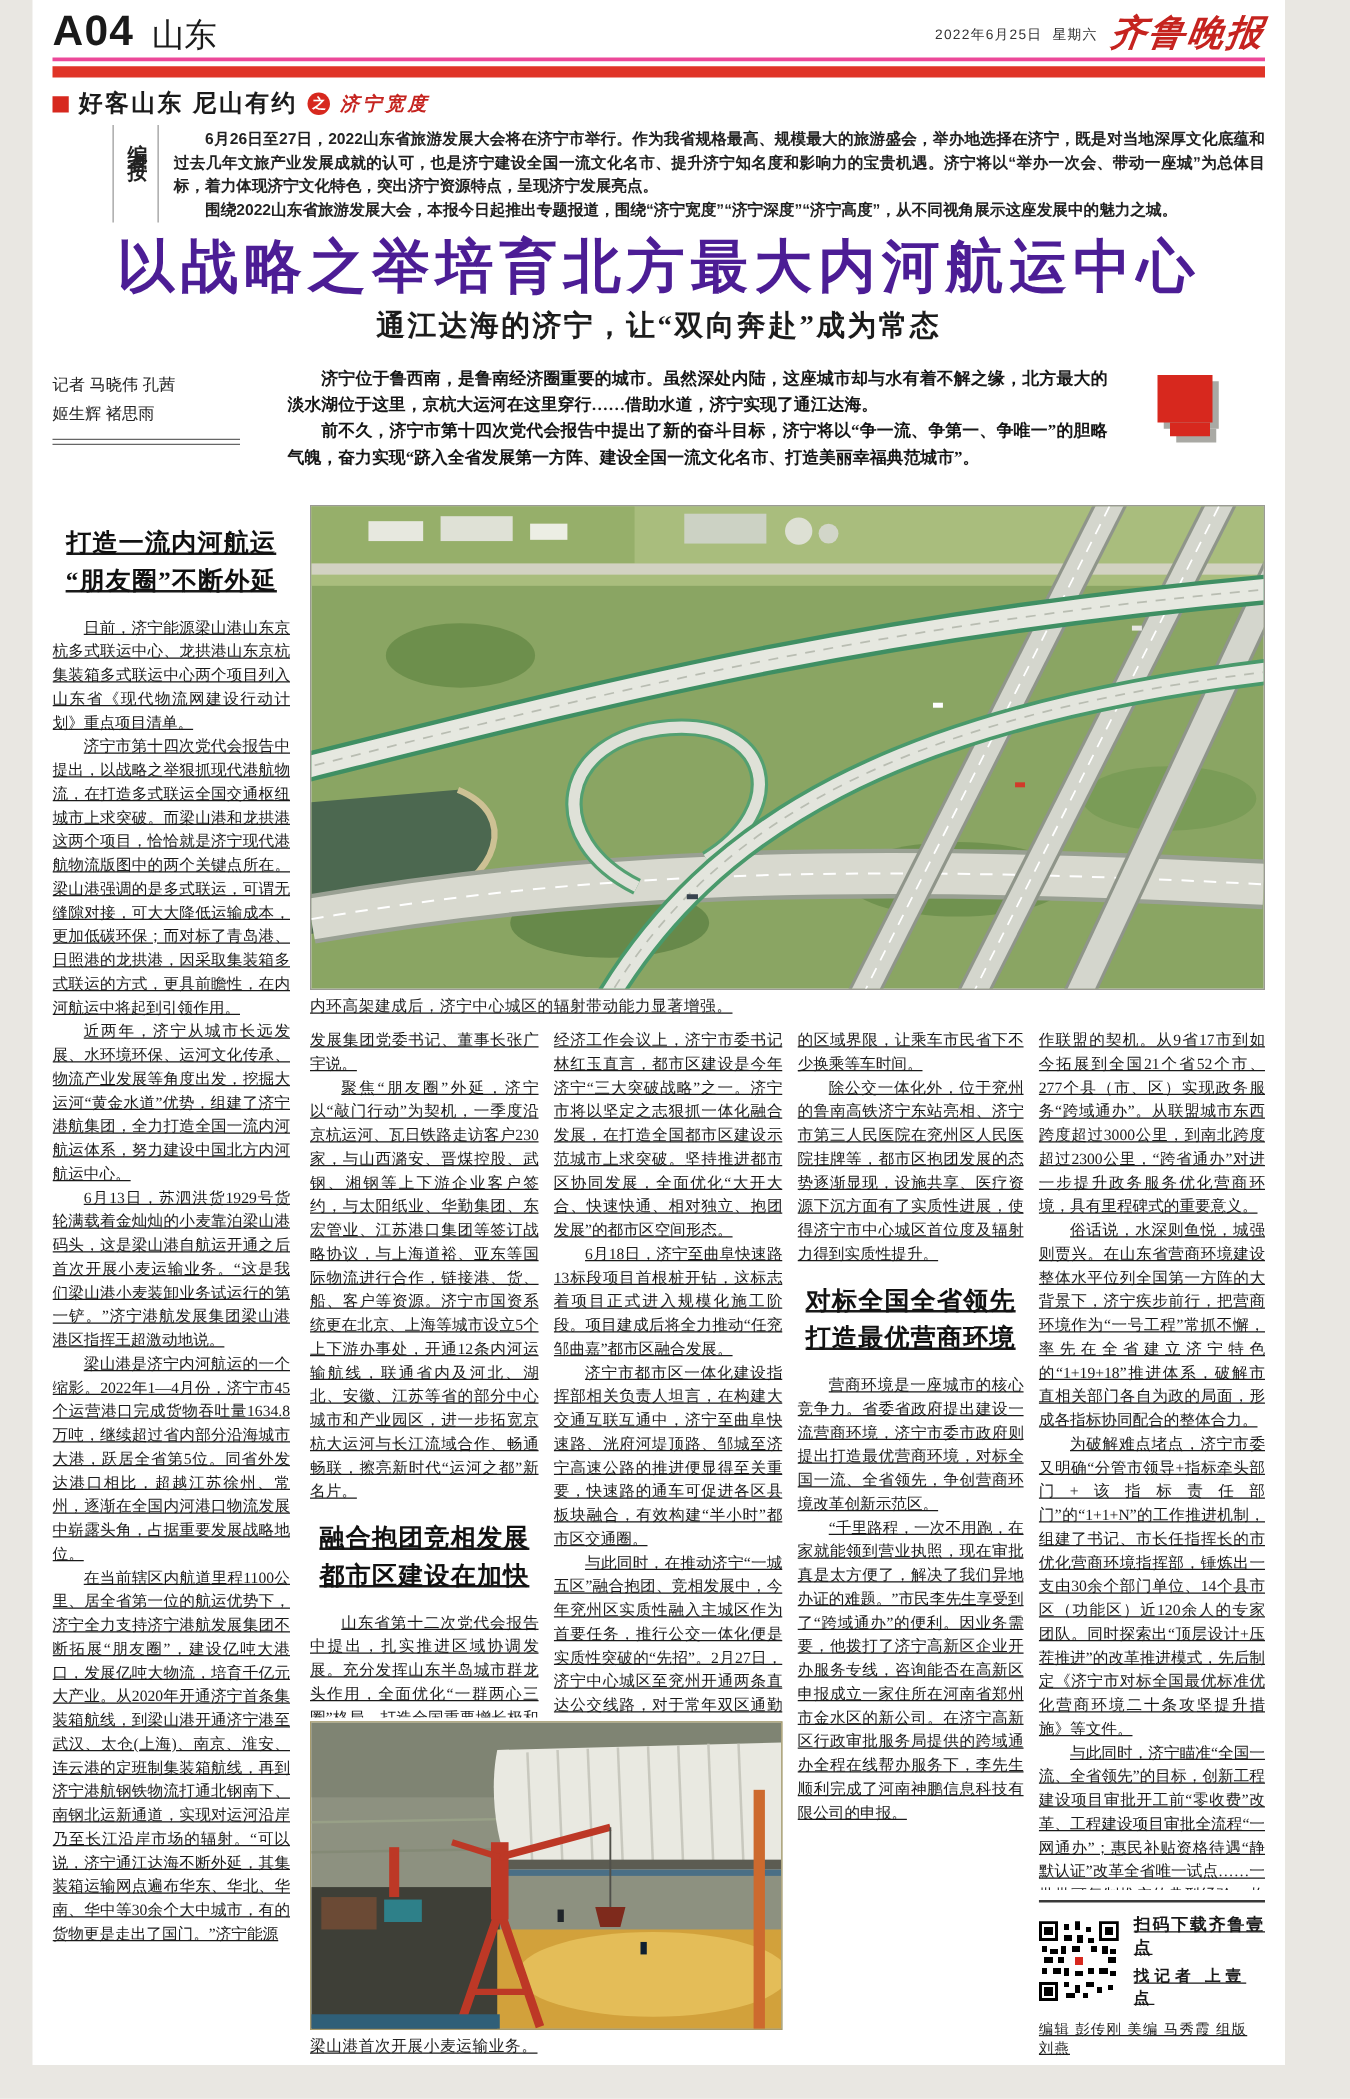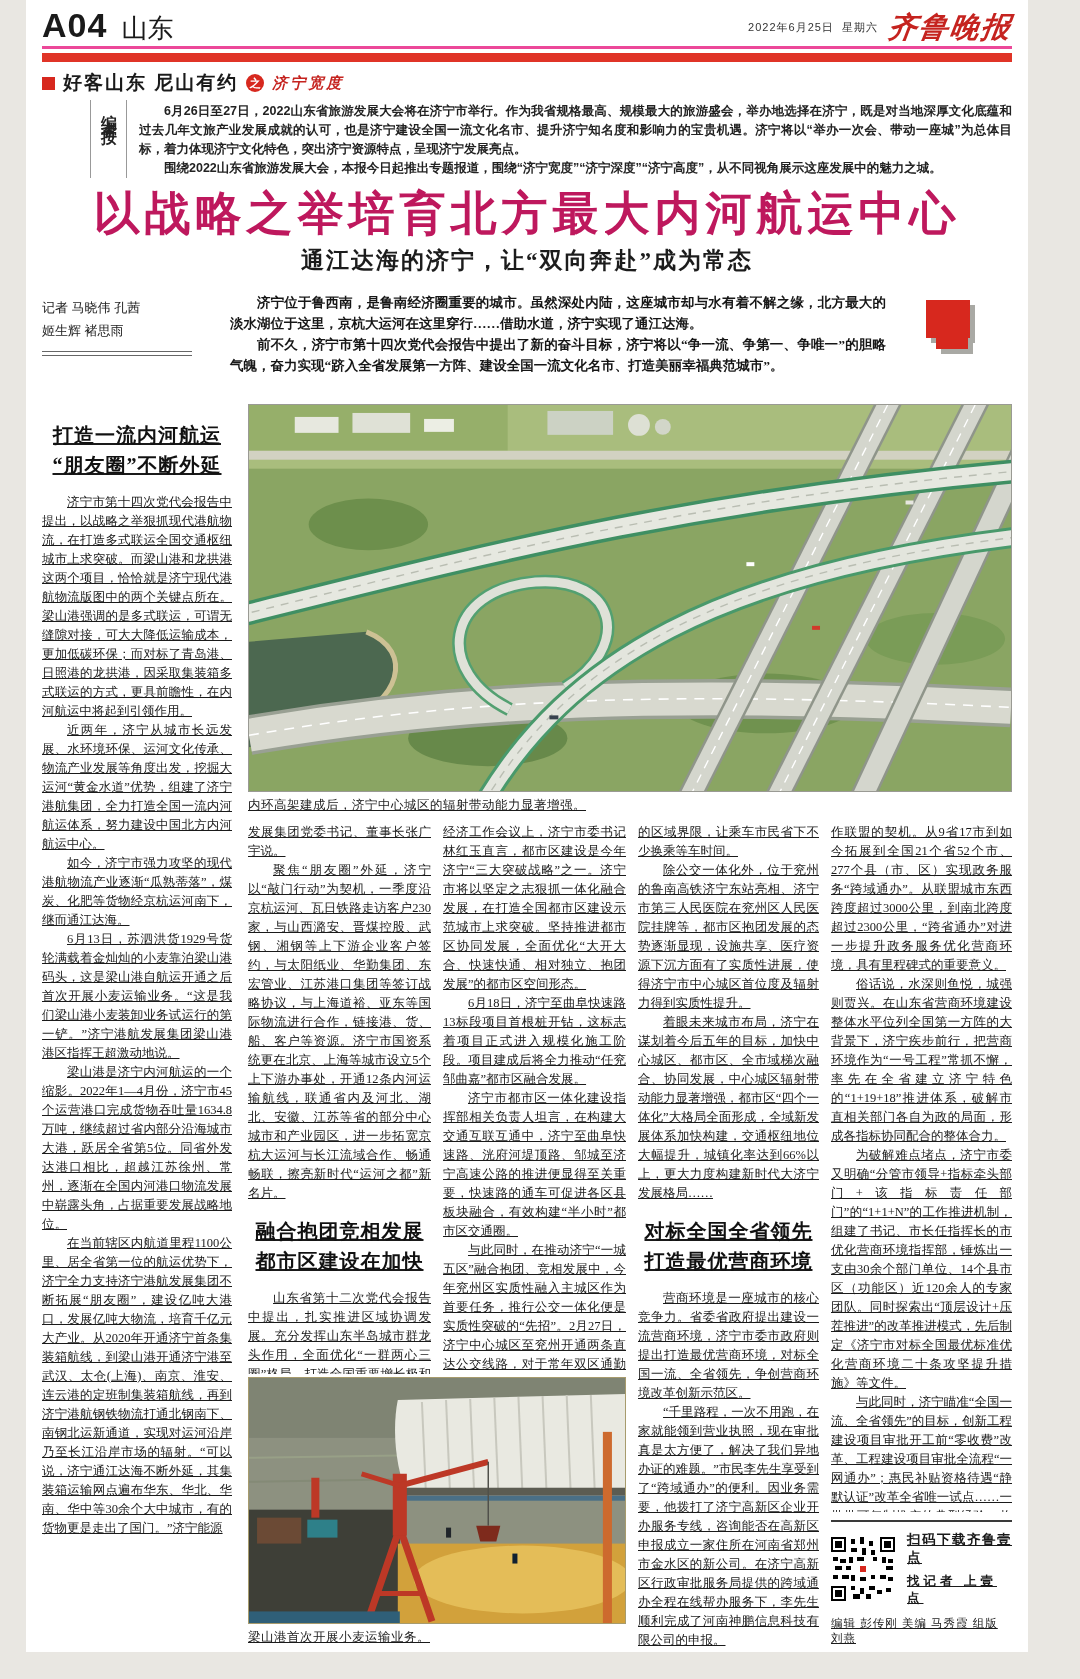--- a/index.html
+++ b/index.html
@@ -42,21 +42,21 @@
     font-size:16px;font-weight:800;letter-spacing:7px;
     border-left:1px solid #999;border-right:1px solid #999;
     padding:2px 7px;margin:0 12px 0 48px;color:#222;
   }
   .ednote .txt{flex:1;padding-top:2px;}
   .ednote .txt p{margin:0;font-size:12.5px;line-height:19px;font-weight:600;
     text-align:justify;text-indent:2em;color:#222;}
   
   .headline{
     font-family:"Liberation Serif",serif;font-weight:900;font-size:46px;
-    letter-spacing:5px;text-align:center;margin:10px 0 4px;line-height:1.15;color:#be185d;
+    letter-spacing:5px;text-align:center;margin:10px 0 4px;line-height:1.15;color:#4c1d95;
   }
   .subhead{
     font-family:"Liberation Serif",serif;font-weight:700;font-size:23px;
     letter-spacing:2px;text-align:center;margin:0 0 16px;color:#1c1c1c;
   }
   
   .storytop{display:flex;gap:16px;height:104px;margin-bottom:8px;}
   .byline{width:172px;font-size:13px;line-height:1.8;padding-top:4px;color:#222;}
   .byline .rule{height:3px;border-top:1px solid #666;border-bottom:1px solid #666;margin-top:8px;width:150px;}
   .intro{width:656px;font-family:"Liberation Serif",serif;font-weight:700;
@@ -150,23 +150,23 @@
       </svg>
     </div>
   </div>
 
   <div class="bodyrow">
 
     <div class="c1 ptxt">
       <h2 class="sechead">
         <span>打造一流内河航运</span><br><span>“朋友圈”不断外延</span>
       </h2>
+      <p>日前，济宁能源梁山港山东京杭多式联运中心、龙拱港山东京杭集装箱多式联运中心两个项目列入山东省《现代物流网建设行动计划》重点项目清单。</p>
       <p>济宁市第十四次党代会报告中提出，以战略之举狠抓现代港航物流，在打造多式联运全国交通枢纽城市上求突破。而梁山港和龙拱港这两个项目，恰恰就是济宁现代港航物流版图中的两个关键点所在。梁山港强调的是多式联运，可谓无缝隙对接，可大大降低运输成本，更加低碳环保；而对标了青岛港、日照港的龙拱港，因采取集装箱多式联运的方式，更具前瞻性，在内河航运中将起到引领作用。</p>
       <p>近两年，济宁从城市长远发展、水环境环保、运河文化传承、物流产业发展等角度出发，挖掘大运河“黄金水道”优势，组建了济宁港航集团，全力打造全国一流内河航运体系，努力建设中国北方内河航运中心。</p>
-      <p>如今，济宁市强力攻坚的现代港航物流产业逐渐“瓜熟蒂落”，煤炭、化肥等货物经京杭运河南下，继而通江达海。</p>
       <p>6月13日，苏泗洪货1929号货轮满载着金灿灿的小麦靠泊梁山港码头，这是梁山港自航运开通之后首次开展小麦运输业务。“这是我们梁山港小麦装卸业务试运行的第一铲。”济宁港航发展集团梁山港港区指挥王超激动地说。</p>
       <p>梁山港是济宁内河航运的一个缩影。2022年1—4月份，济宁市45个运营港口完成货物吞吐量1634.8万吨，继续超过省内部分沿海城市大港，跃居全省第5位。同省外发达港口相比，超越江苏徐州、常州，逐渐在全国内河港口物流发展中崭露头角，占据重要发展战略地位。</p>
       <p>在当前辖区内航道里程1100公里、居全省第一位的航运优势下，济宁全力支持济宁港航发展集团不断拓展“朋友圈”，建设亿吨大港口，发展亿吨大物流，培育千亿元大产业。从2020年开通济宁首条集装箱航线，到梁山港开通济宁港至武汉、太仓(上海)、南京、淮安、连云港的定班制集装箱航线，再到济宁港航钢铁物流打通北钢南下、南钢北运新通道，实现对运河沿岸乃至长江沿岸市场的辐射。“可以说，济宁通江达海不断外延，其集装箱运输网点遍布华东、华北、华南、华中等30余个大中城市，有的货物更是走出了国门。”济宁能源</p>
     </div>
 
     <div class="main">
 
       <div class="photo photo1">
         <svg viewBox="0 0 766 388" preserveAspectRatio="none">
           <rect width="766" height="388" fill="#8aa563"></rect>
@@ -269,21 +269,20 @@
               <rect x="352" y="54" width="9" height="192" fill="#cd6a2e"></rect>
               <rect x="0" y="234" width="150" height="12" fill="#2f5f78"></rect>
             </svg>
           </div>
           <div class="caption cap2">梁山港首次开展小麦运输业务。</div>
         </div>
 
         <div class="c4 ptxt">
           <p class="cont">的区域界限，让乘车市民省下不少换乘等车时间。</p>
           <p>除公交一体化外，位于兖州的鲁南高铁济宁东站亮相、济宁市第三人民医院在兖州区人民医院挂牌等，都市区抱团发展的态势逐渐显现，设施共享、医疗资源下沉方面有了实质性进展，使得济宁市中心城区首位度及辐射力得到实质性提升。</p>
-          <p>着眼未来城市布局，济宁在谋划着今后五年的目标，加快中心城区、都市区、全市域梯次融合、协同发展，中心城区辐射带动能力显著增强，都市区“四个一体化”大格局全面形成，全域新发展体系加快构建，交通枢纽地位大幅提升，城镇化率达到66%以上，更大力度构建新时代大济宁发展格局……</p>
           <h2 class="sechead mid">
             <span>对标全国全省领先</span><br><span>打造最优营商环境</span>
           </h2>
           <p>营商环境是一座城市的核心竞争力。省委省政府提出建设一流营商环境，济宁市委市政府则提出打造最优营商环境，对标全国一流、全省领先，争创营商环境改革创新示范区。</p>
           <p>“千里路程，一次不用跑，在家就能领到营业执照，现在审批真是太方便了，解决了我们异地办证的难题。”市民李先生享受到了“跨域通办”的便利。因业务需要，他拨打了济宁高新区企业开办服务专线，咨询能否在高新区申报成立一家住所在河南省郑州市金水区的新公司。在济宁高新区行政审批服务局提供的跨域通办全程在线帮办服务下，李先生顺利完成了河南神鹏信息科技有限公司的申报。</p>
 
         </div>
 
         <div class="c5">
           <div class="txt5 ptxt">

